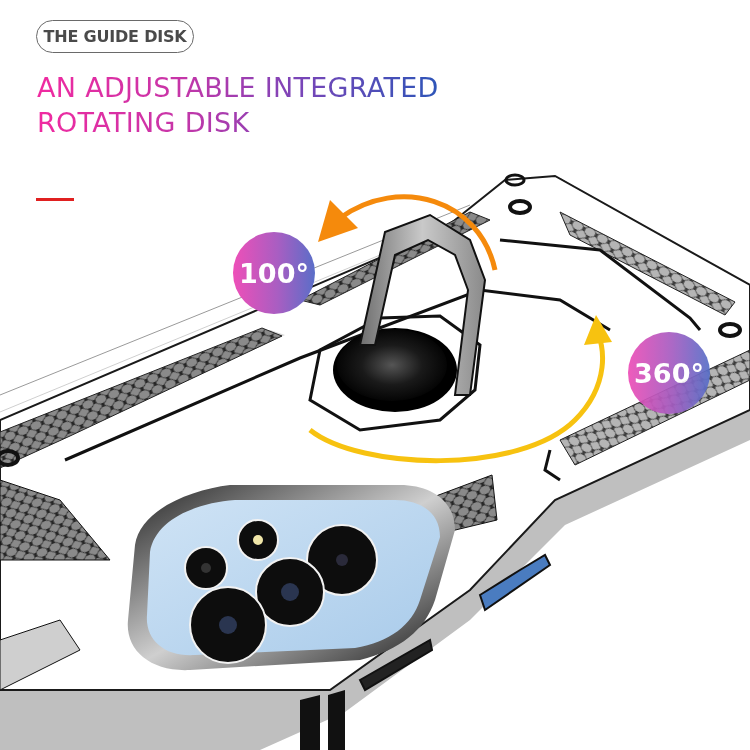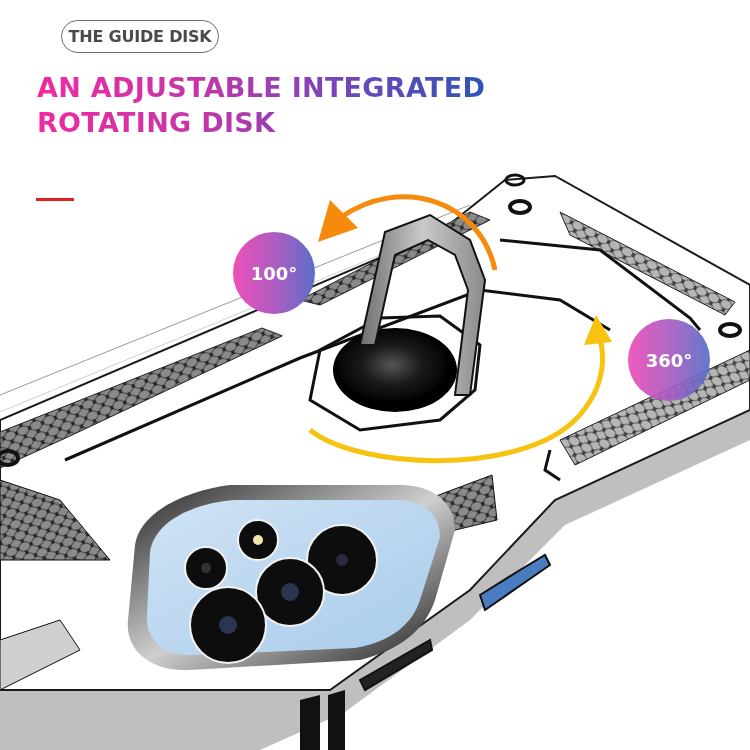--- a/index.html
+++ b/index.html
@@ -1,39 +1,39 @@
 <!DOCTYPE html>
 <html><head>
 <meta charset="utf-8">
 <style>
   html, body { margin: 0; padding: 0; background: #ffffff; }
   body { width: 750px; height: 750px; position: relative; overflow: hidden; font-family: "DejaVu Sans", "Liberation Sans", sans-serif; }
   .pill {
     position: absolute; left: 36px; top: 20px; width: 158px; height: 33px;
     border: 1.5px solid #6a6a6a; border-radius: 18px; box-sizing: border-box;
     display: flex; align-items: center; justify-content: center;
-    font-weight: bold; font-size: 16px; color: #4a4a4a; letter-spacing: -0.2px; margin-left: 25px;
+    font-weight: bold; font-size: 16px; color: #4a4a4a; letter-spacing: -0.2px;
   }
   .headline {
     position: absolute; left: 37px; top: 70px; margin: 0;
-    font-weight: bold; font-size: 27px; line-height: 35px; letter-spacing: 0.3px;
+    font-weight: normal; font-size: 27px; line-height: 35px; letter-spacing: 0.3px;
     background: linear-gradient(90deg, #f02aa0 0%, #c735a8 35%, #7a45b8 65%, #2d55b8 100%);
     -webkit-background-clip: text; background-clip: text; color: transparent;
     white-space: nowrap;
   }
   .headline span { display: block; }
   .red-bar { position: absolute; left: 36px; top: 198px; width: 38px; height: 3px; background: #e02020; }
   .scene { position: absolute; left: 0; top: 0; width: 750px; height: 750px; }
   .badge {
     position: absolute; width: 82px; height: 82px; border-radius: 50%;
     display: flex; align-items: center; justify-content: center;
-    color: #ffffff; font-weight: bold; font-size: 18px;
+    color: #ffffff; font-weight: bold; font-size: 27px;
   }
   .badge-100 { left: 233px; top: 232px; background: linear-gradient(90deg, #ee4fb8 0%, #a85ec2 55%, #5a6ec8 100%); }
-  .badge-360 { left: 628px; top: 319px; background: linear-gradient(90deg, #ee4fb8 0%, #a45ec2 55%, #5670c8 100%); opacity: 0.93; }
+  .badge-360 { left: 628px; top: 332px; background: linear-gradient(90deg, #ee4fb8 0%, #a45ec2 55%, #5670c8 100%); opacity: 0.93; }
 </style>
 </head>
 <body>
 
 <svg class="scene" viewBox="0 0 750 750" xmlns="http://www.w3.org/2000/svg">
   <defs>
     <pattern id="hex" width="14" height="12" patternUnits="userSpaceOnUse" patternTransform="rotate(-22)">
       <rect width="14" height="12" fill="#2a2a2a"></rect>
       <ellipse cx="7" cy="6" rx="6" ry="4.6" fill="#8a8a8a" stroke="#1a1a1a" stroke-width="0.8"></ellipse>
       <ellipse cx="0" cy="0" rx="6" ry="4.6" fill="#8a8a8a" stroke="#1a1a1a" stroke-width="0.8"></ellipse>

